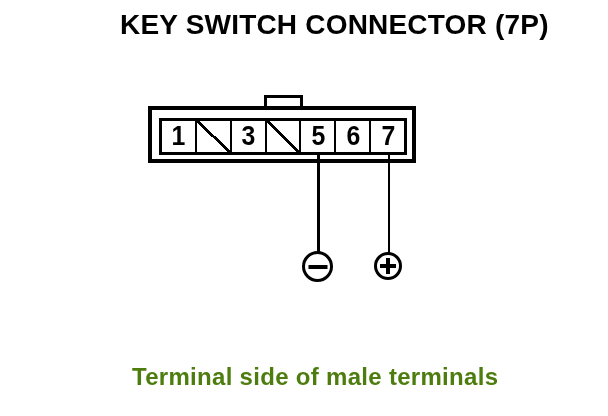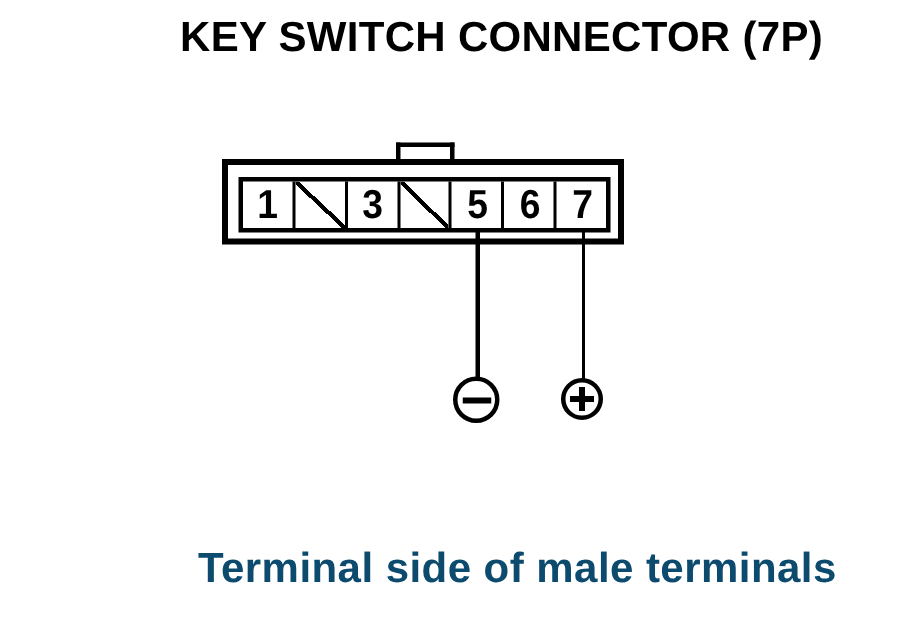--- a/index.html
+++ b/index.html
@@ -121,25 +121,25 @@
   }
   .term-plus .bar-v {
     left: 50%; top: 50%;
     width: 4px; height: 16px;
     transform: translate(-50%, -50%);
   }
   .caption {
     position: absolute;
     left: 132px;
     top: 363px;
-    font-size: 28px;
+    font-size: 24px;
     font-weight: 600;
     letter-spacing: 0.3px;
     white-space: nowrap;
-    color: #0c4a6e;
+    color: #4d7c0f;
   }
 </style>
 </head>
 <body>
 
 <div class="page">
 
   <div class="title">KEY SWITCH CONNECTOR (7P)</div>
 
   <div class="tab"></div>

